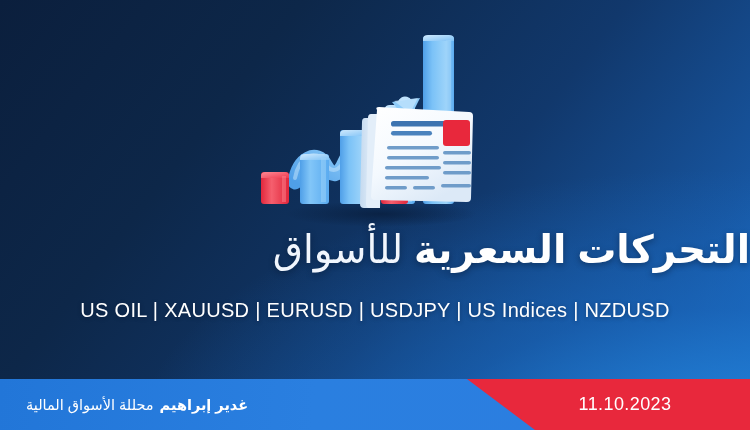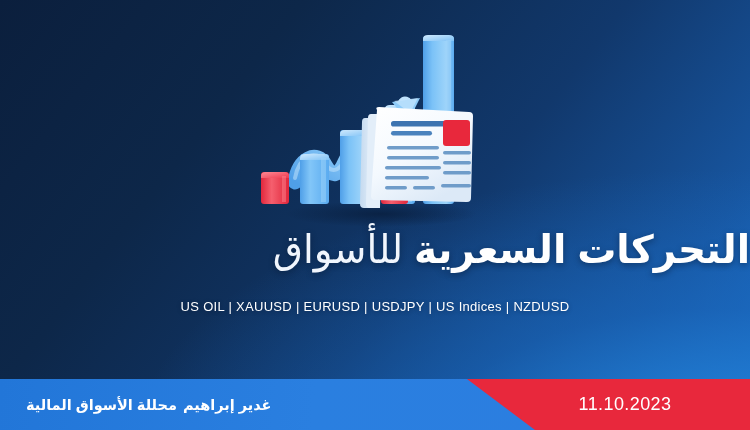--- a/index.html
+++ b/index.html
@@ -50,21 +50,21 @@
   .headline .h-light  { font-weight: 400; color: #f1f6fd; }
 
   .subline {
     position: absolute;
     left: 0;
     right: 0;
     top: 299px;
     margin: 0;
     text-align: center;
     direction: ltr;
-    font-size: 13px;
+    font-size: 20px;
     font-weight: 400;
     letter-spacing: 0.3px;
     color: #ffffff;
     white-space: nowrap;
     text-shadow: 0 1px 4px rgba(4,16,36,0.38);
   }
 
   
   .footer {
     position: absolute;
@@ -93,21 +93,21 @@
     top: 0;
     height: 51px;
     display: flex;
     align-items: center;
     direction: rtl;
     font-size: 14.5px;
     color: #ffffff;
     white-space: nowrap;
   }
   .byline .by-name { font-weight: 700; }
-  .byline .by-role { font-weight: 700; margin-right: 6px; }
+  .byline .by-role { font-weight: 400; margin-right: 6px; }
   .date-badge {
     position: absolute;
     right: 0;
     top: 0;
     width: 250px;
     height: 51px;
     display: flex;
     align-items: center;
     justify-content: center;
     direction: ltr;

